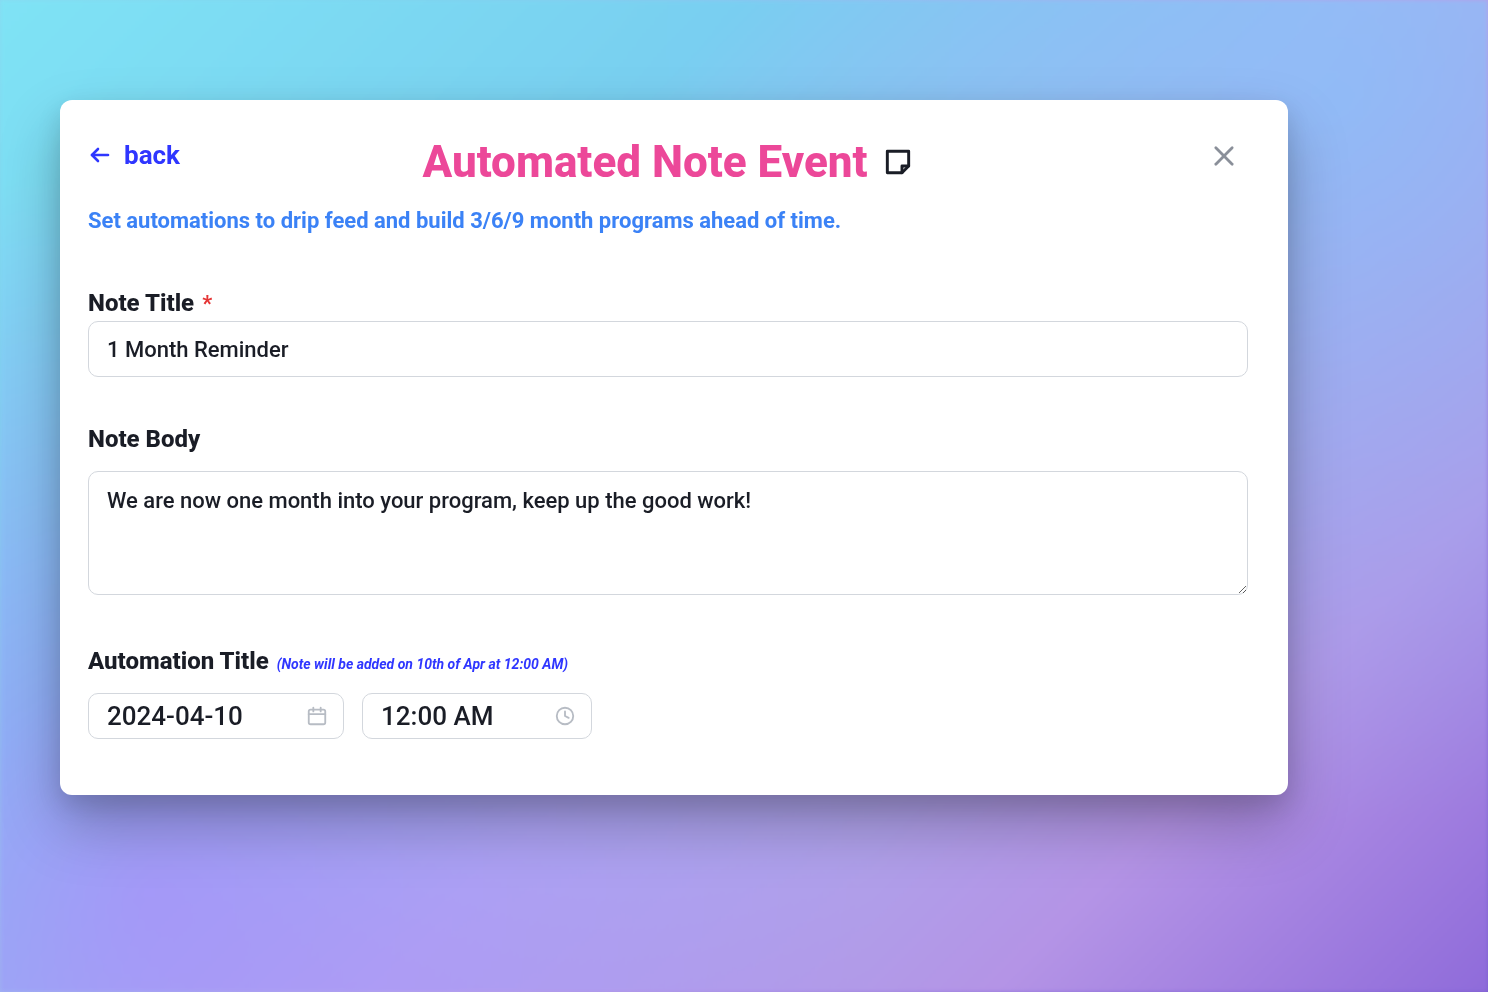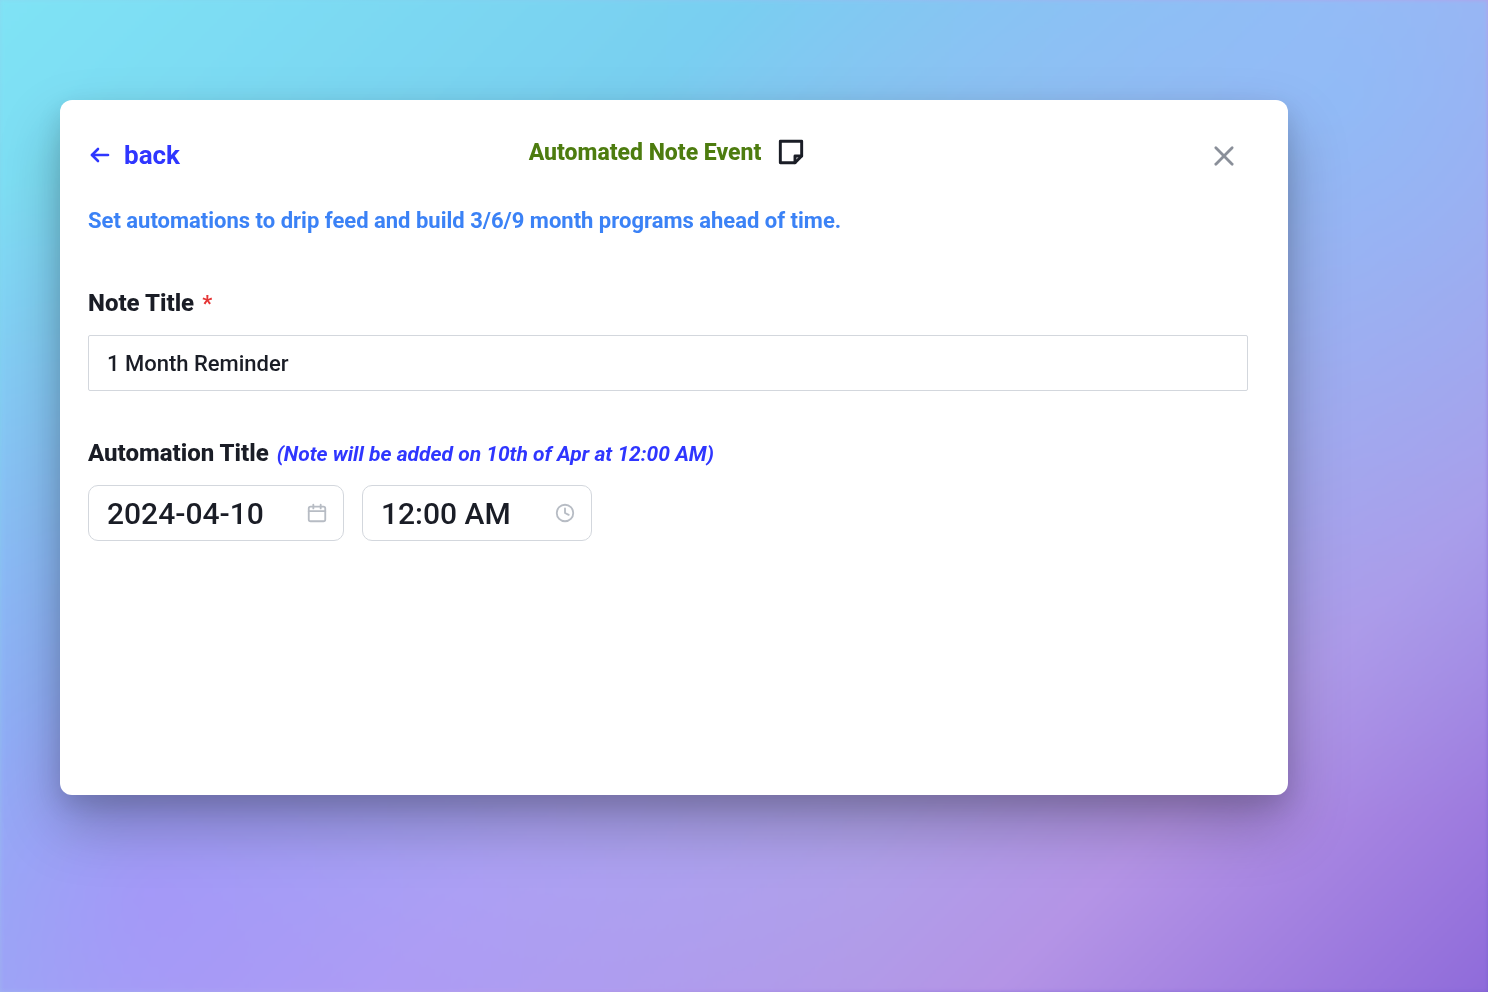--- a/index.html
+++ b/index.html
@@ -60,23 +60,23 @@
     right: 0;
     top: 6px;
     display: flex;
     justify-content: center;
     align-items: center;
     gap: 14px;
     pointer-events: none;
   }
   .title-wrap > * { pointer-events: auto; }
   .title {
-    font-size: 23px;
+    font-size: 44px;
     font-weight: 800;
-    color: #4d7c0f;
+    color: #ec4899;
   }
   .note-icon {
     display: inline-flex;
     color: #1a1d26;
   }
   .close-btn {
     position: absolute;
     right: 6px;
     top: 8px;
     color: #8a8f99;
@@ -109,28 +109,28 @@
   }
   .req {
     color: #e53535;
     font-weight: 700;
     font-size: 22px;
   }
   .hint {
     color: #2f36ff;
     font-weight: 700;
     font-style: italic;
-    font-size: 21px;
+    font-size: 14px;
   }
   .text-input {
-    margin-top: 18px;
+    margin-top: 4px;
     width: 100%;
     height: 56px;
     border: 1px solid #d3d7dd;
-    border-radius: 2px;
+    border-radius: 10px;
     padding: 0 18px;
     font-size: 22px;
     color: #1a1d26;
     font-family: inherit;
     font-weight: 500;
     outline: none;
     background: #fff;
   }
   .textarea {
     margin-top: 18px;
@@ -150,25 +150,25 @@
   }
   .time-row {
     display: flex;
     gap: 18px;
     margin-top: 18px;
   }
   .picker {
     position: relative;
   }
   .picker input {
-    height: 56px;
+    height: 46px;
     border: 1px solid #d3d7dd;
     border-radius: 10px;
     padding: 0 52px 0 18px;
-    font-size: 30px;
+    font-size: 26px;
     color: #1a1d26;
     font-family: inherit;
     font-weight: 500;
     outline: none;
     background: #fff;
   }
   .date-picker input { width: 256px; }
   .time-picker input { width: 230px; }
   .picker-icon {
     position: absolute;
@@ -221,20 +221,26 @@
   <div class="subtitle">Set automations to drip feed and build 3/6/9 month programs ahead of time.</div>
 
   <div class="field-block">
     <div class="field-label">
       <span>Note Title</span>
       <span class="req">*</span>
     </div>
     <input type="text" class="text-input" value="1 Month Reminder" style="">
   </div>
 
+  <div class="field-block body-block">
+    <div class="field-label">
+      <span>Note Body</span>
+    </div>
+    <textarea class="textarea" style="">We are now one month into your program, keep up the good work!</textarea>
+  </div>
 
   <div class="field-block time-block">
     <div class="field-label">
       <span>Automation Title</span>
       <span class="hint">(Note will be added on 10th of Apr at 12:00 AM)</span>
     </div>
     <div class="time-row">
       <div class="picker date-picker">
         <input type="text" value="2024-04-10" style="">
         <span class="picker-icon">

